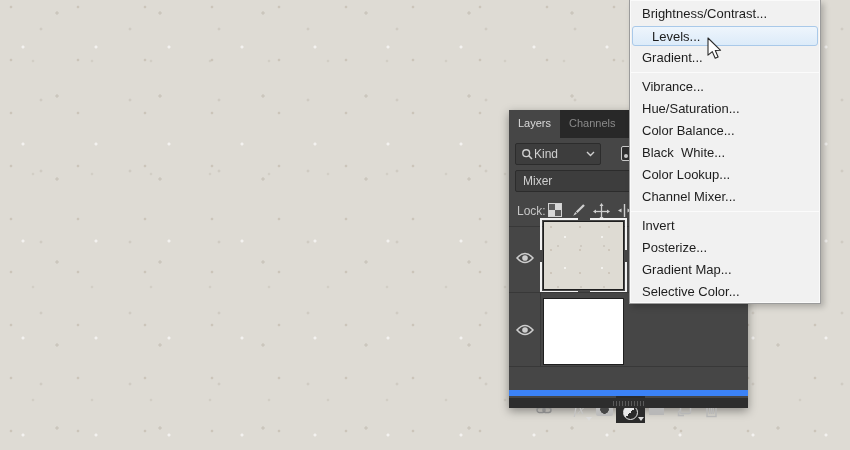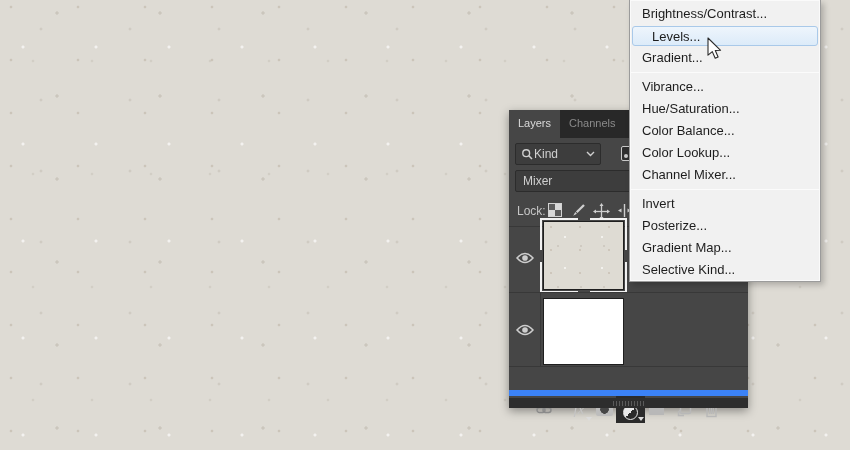--- a/index.html
+++ b/index.html
@@ -231,24 +231,25 @@
 </div>
 
 <div class="menu">
   <div class="mi">Brightness/Contrast...</div>
   <div class="mi hl">Levels...</div>
   <div class="mi">Gradient...</div>
   <div class="msep"></div>
   <div class="mi">Vibrance...</div>
   <div class="mi">Hue/Saturation...</div>
   <div class="mi">Color Balance...</div>
+  <div class="mi">Black &nbsp;White...</div>
   <div class="mi">Color Lookup...</div>
   <div class="mi">Channel Mixer...</div>
   <div class="msep"></div>
   <div class="mi">Invert</div>
   <div class="mi">Posterize...</div>
   <div class="mi">Gradient Map...</div>
-  <div class="mi">Selective Kind...</div>
+  <div class="mi">Selective Color...</div>
 </div>
 
 <svg class="cursor" width="16" height="23" viewBox="0 0 16 23">
   <path d="M1,1 L1,18.2 L5.3,14.6 L8.2,21.3 L11.1,20 L8.3,13.5 L13.6,13.3 Z" fill="#ffffff" stroke="#2a2a2a" stroke-width="1.1" stroke-linejoin="round"></path>
 </svg>
 
 </body></html>

